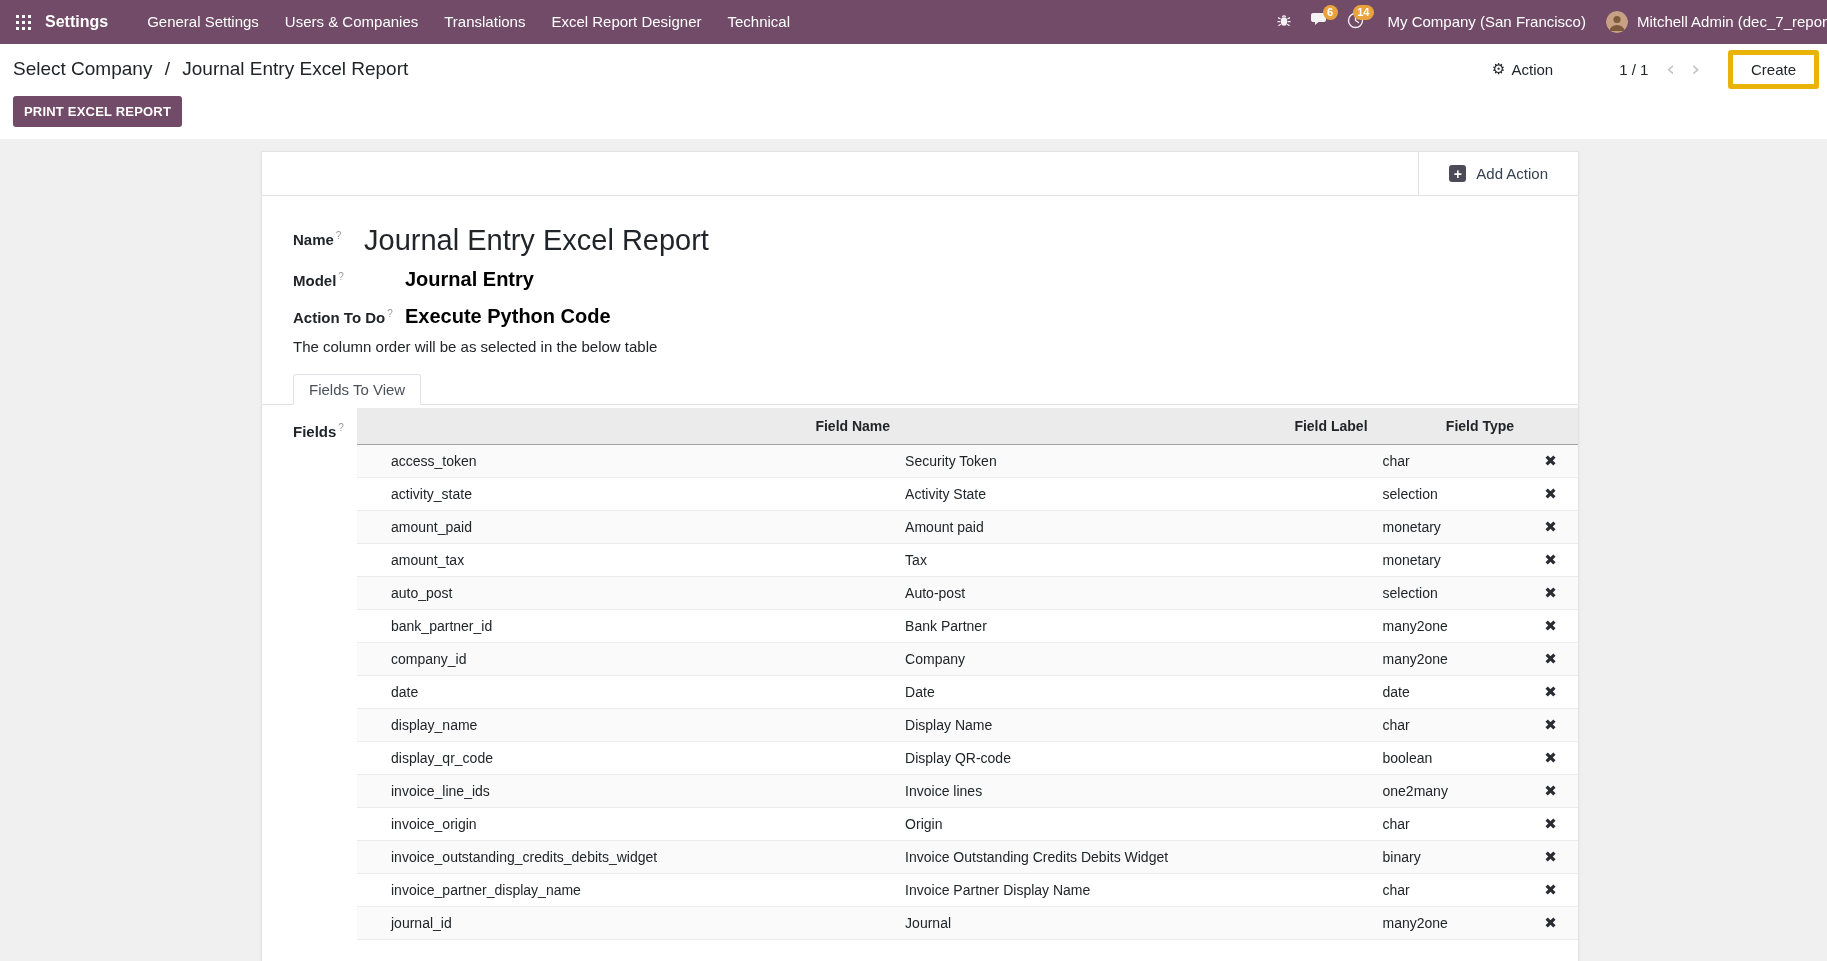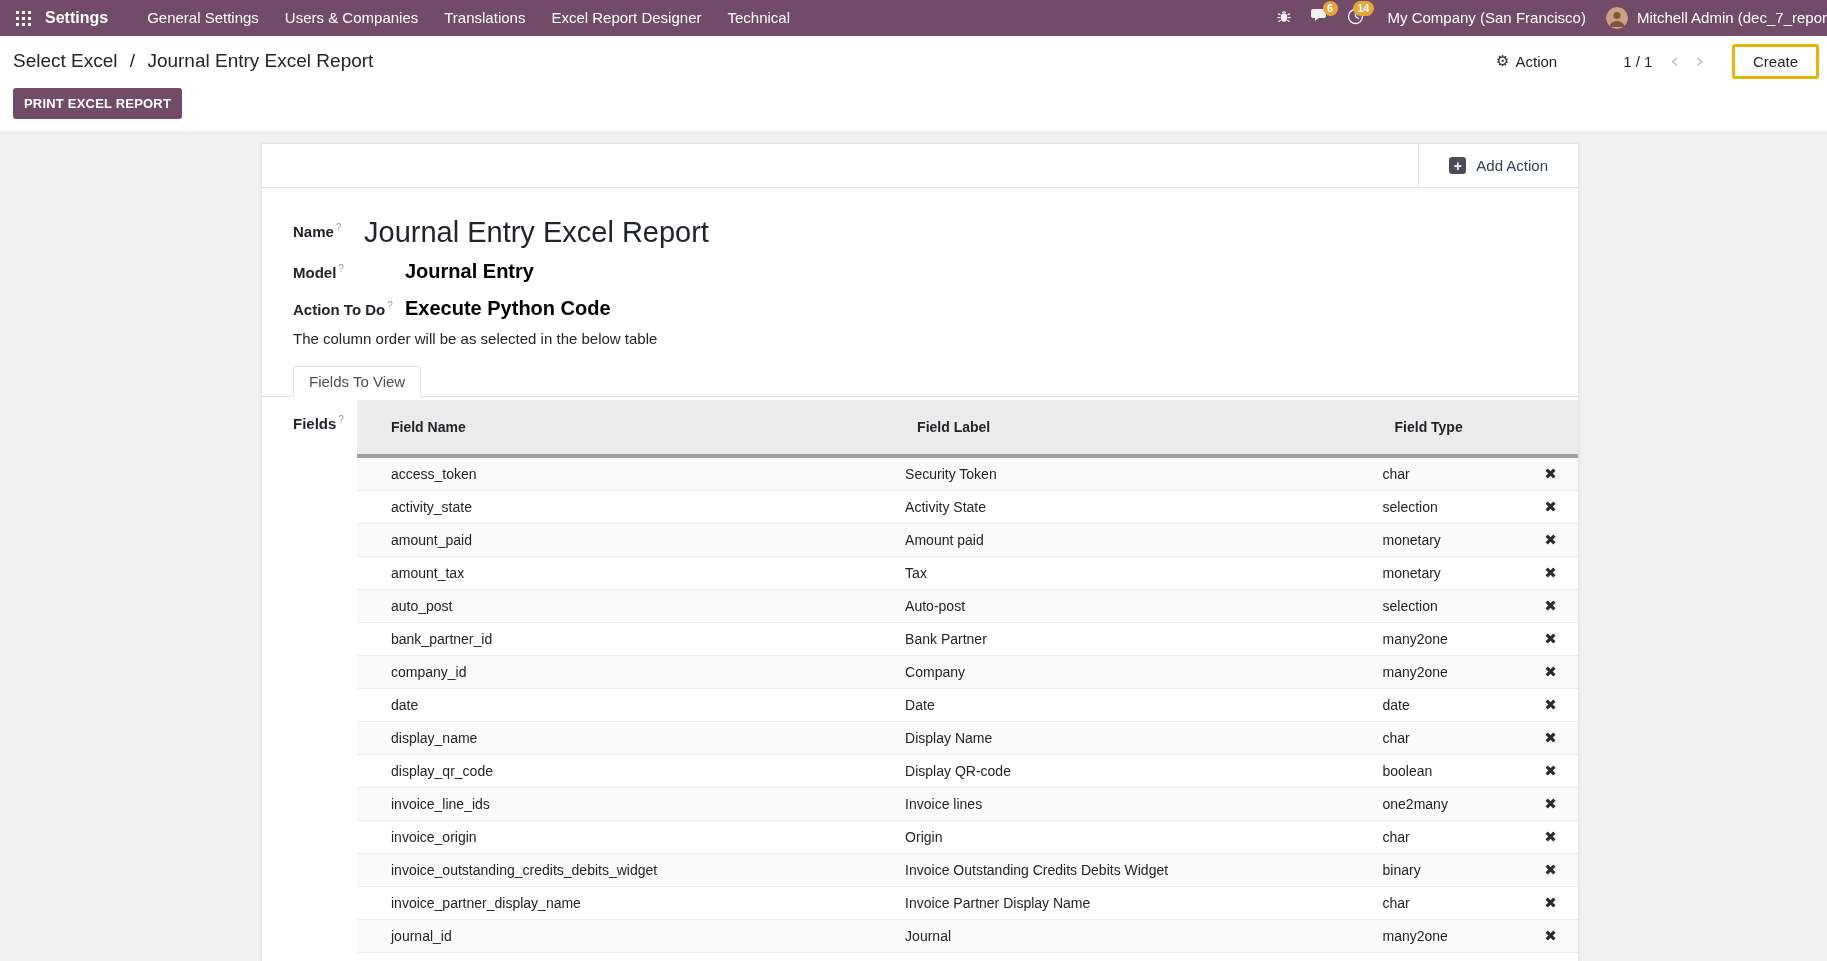--- a/index.html
+++ b/index.html
@@ -6,21 +6,21 @@
   html,body { width:1827px; height:961px; overflow:hidden; }
   body {
     background:#f0f0f0;
     font-family:"Liberation Sans", sans-serif;
     color:#212529;
   }
   [data-interactable="true"] { cursor:pointer; }
 
   
   .navbar {
-    height:36px; background:#714B67; color:#fff;
+    height:44px; background:#714B67; color:#fff;
     display:flex; align-items:center; padding:0 0 0 16px;
   }
   .navbar-left { display:flex; align-items:center; }
   .apps-icon { display:inline-flex; margin-right:14px; align-items:center; }
   .app-name { font-weight:bold; font-size:16px; margin-right:26px; white-space:nowrap; }
   .navbar-menu { display:flex; list-style:none; }
   .navbar-menu li { padding:0 13px; font-size:15px; line-height:40px; white-space:nowrap; }
   .navbar-spacer { flex:1; }
   .navbar-right { display:flex; align-items:center; }
   .nav-icon-btn { position:relative; width:36px; height:40px; display:flex; align-items:center; justify-content:center; }
@@ -39,21 +39,21 @@
   .cp-top { display:flex; align-items:center; height:34px; }
   .breadcrumb { font-size:19px; color:#212529; white-space:nowrap; }
   .breadcrumb .bc-sep { margin:0 7px; color:#212529; }
   .cp-right { margin-left:auto; display:flex; align-items:center; gap:22px; }
   .action-btn { display:flex; align-items:center; gap:6px; font-size:15px; color:#212529; }
   .gear-icon { font-family:"DejaVu Sans", sans-serif; font-size:15px; line-height:1; color:#212529; }
   .pager { display:flex; align-items:center; gap:4px; font-size:15px;margin-left:36px; }
   .pager-value { padding:0 8px; }
   .pager-chev { color:#c3c3c3; font-size:22px; line-height:20px; padding:0 6px; font-family:"DejaVu Sans", sans-serif; }
   .create-btn {
-    border:3px solid #eab308; background:#fff; color:#212529;
+    border:5px solid #eab308; background:#fff; color:#212529;
     border-radius:3px; padding:6px 18px; font-size:15px;
     font-family:"Liberation Sans", sans-serif;
   }
   .cp-buttons { margin-top:10px; }
   .print-btn {
     background:#714B67; color:#fff; border:none; border-radius:3px;
     padding:8px 11px; font-size:13px; font-weight:bold; letter-spacing:.2px;
     font-family:"Liberation Sans", sans-serif;
   }
 
@@ -94,22 +94,22 @@
     border:1px solid #dee2e6; border-bottom:1px solid #fff;
     border-radius:3px 3px 0 0; margin-bottom:-1px; line-height:17px;
   }
 
   
   .tab-page { display:flex; padding:3px 0 0 31px; }
   .fields-label { width:64px; flex:none; font-weight:bold; font-size:15px; padding-top:14px; }
   .list-wrap { flex:1; }
   table.o-list { width:100%; border-collapse:collapse; table-layout:fixed; font-size:14px; }
   .o-list th {
-    background:#ebebeb; text-align:left; font-weight:bold; color:#212529;
-    padding:18px; line-height:18px; border-bottom:4px solid #a3a3a3; white-space:nowrap;
+    background:#ebebeb; text-align:right; font-weight:bold; color:#212529;
+    padding:9px; line-height:18px; border-bottom:1px solid #a3a3a3; white-space:nowrap;
   }
   .o-list td {
     padding:7px 6px; line-height:18px; color:#212529;
     border-bottom:1px solid #ececec; white-space:nowrap; overflow:hidden;
   }
   .o-list tbody tr:nth-child(odd) { background:#fafafa; }
   .col-name  { width:44.4%; }
   th.col-name, td.col-name { padding-left:34px; }
   .col-label { width:39.1%; }
   .col-type  { width:12%; }
@@ -194,21 +194,21 @@
         </svg>
       </span>
       <span class="user-name" data-interactable="true">Mitchell Admin (dec_7_repor</span>
     </span>
   </div>
 </header>
 
 <section class="control-panel" data-interactable="false">
   <div class="cp-top" data-interactable="false">
     <nav class="breadcrumb" data-interactable="false">
-      <span class="bc-parent" data-interactable="true">Select Excel</span>
+      <span class="bc-parent" data-interactable="true">Select Company</span>
       <span class="bc-sep" data-interactable="false">/</span>
       <span class="bc-current" data-interactable="false">Journal Entry Excel Report</span>
     </nav>
 
     <div class="cp-right" data-interactable="false">
       <span class="action-btn" data-interactable="true">
         <span class="gear-icon" data-interactable="false">⚙</span>
         <span data-interactable="false">Action</span>
       </span>
 

